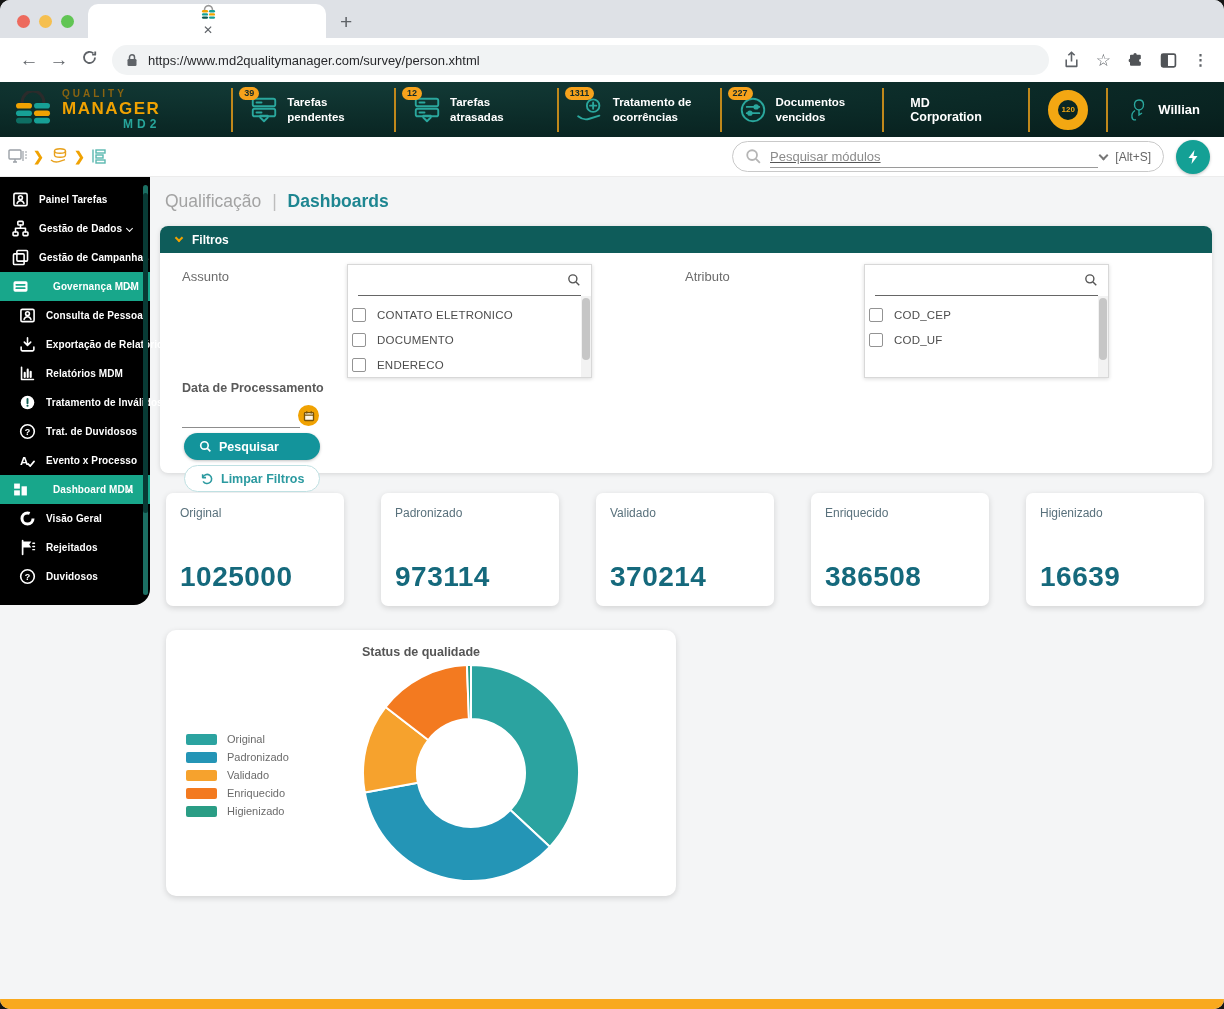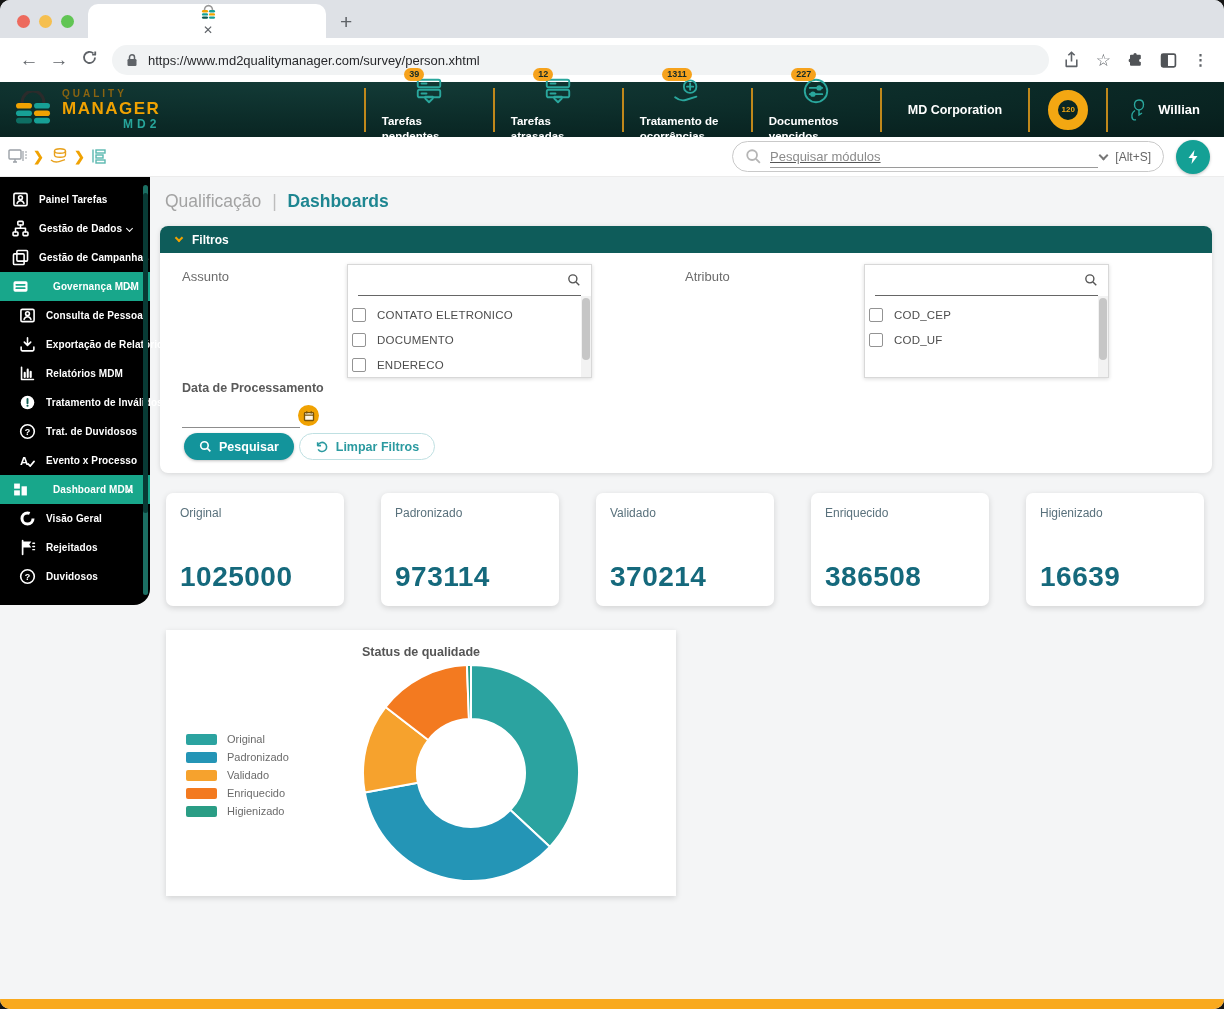--- a/index.html
+++ b/index.html
@@ -26,21 +26,21 @@
 
   
   .app-header { height:55px; background:radial-gradient(ellipse at 28% 0%, #133b37 0%, #0b2a27 55%, #071d1b 100%); display:flex; align-items:center; padding:0 14px 0 12px; }
   .logo { display:flex; align-items:center; gap:8px; width:225px; }
   .logo-txt { line-height:1; }
   .logo-q { font-size:10px; letter-spacing:3px; color:#8a6410; font-weight:700; }
   .logo-m { font-size:17px; letter-spacing:1.5px; color:#f0a202; font-weight:700; margin-top:1px; }
   .logo-md2 { font-size:12px; letter-spacing:4px; color:#27a59b; font-weight:700; text-align:right; margin-top:1px; }
   .hdr-nav { display:flex; align-items:center; margin-left:auto; }
   .hsep { width:2px; height:44px; background:#c0881b; }
-  .hnav-item { display:flex; align-items:center; gap:8px; padding:0 16px; cursor:pointer;flex-direction:column; }
+  .hnav-item { display:flex; align-items:center; gap:8px; padding:0 16px; cursor:pointer; }
   .hicon { position:relative; width:30px; height:30px; color:#2aa79d; }
   .hbadge { position:absolute; top:-8px; left:-10px; background:#f6a21c; color:#142a28; font-size:9px; font-weight:700; border-radius:8px; padding:1.5px 5px; }
   .hlabel { color:#fff; font-size:11.5px; font-weight:700; line-height:1.3; max-width:95px; }
   .hcompany { color:#fff; font-size:12.5px; font-weight:700; padding:0 26px; cursor:pointer; }
   .hring-wrap { padding:0 18px; cursor:pointer; }
   .hring { width:40px; height:40px; border-radius:50%; border:10px solid #f3a712; display:flex; align-items:center; justify-content:center; }
   .hring span { font-size:8px; font-weight:700; color:#f3a712; }
   .huser { display:flex; align-items:center; gap:8px; padding:0 10px 0 20px; cursor:pointer; }
   .huser-name { color:#fff; font-size:13px; font-weight:700; }
 
@@ -87,33 +87,33 @@
   .msearch input { flex:1; border:none; outline:none; font-size:12px; color:#444; background:transparent; font-family:"Liberation Sans",sans-serif; }
   .mlist { position:relative; height:83px; overflow:hidden; padding:6px 0 0 4px; }
   .moption { display:flex; align-items:center; height:25px; cursor:pointer; }
   .mcheck { width:14px; height:14px; border:1.5px solid #939393; border-radius:2px; background:#fff; flex:0 0 auto; }
   .molabel { font-size:11.5px; color:#4d4d4d; margin-left:11px; letter-spacing:.2px; white-space:nowrap; }
   .mscroll { position:absolute; right:0; top:0; bottom:0; width:10px; background:#f2f2f2; }
   .mthumb { position:absolute; top:2px; right:1px; width:8px; height:62px; background:#c6c6c6; border-radius:4px; }
   .date-row { position:absolute; left:22px; top:152px; display:flex; align-items:flex-end; }
   .date-input { width:118px; border:none; border-bottom:1.5px solid #8d8d8d; outline:none; height:20px; background:transparent; }
   .calbtn { width:21px; height:21px; border-radius:50%; background:#f0a202; display:flex; align-items:center; justify-content:center; margin:0 0 2px -2px; cursor:pointer; position:relative; z-index:1; }
-  .btn-row { position:absolute; left:24px; top:180px; display:flex; gap:5px; }
+  .btn-row { position:absolute; left:24px; top:180px; display:flex; gap:5px;flex-direction:column; }
   .btn { height:27px; border-radius:16px; display:flex; align-items:center; gap:7px; font-size:12.5px; font-weight:700; padding:0 15px; cursor:pointer; }
   .btn-primary { background:#13949b; color:#fff; box-shadow:0 1px 3px rgba(0,0,0,.25); }
   .btn-ghost { background:#fff; color:#2b9aa0; border:1.5px solid #bfe0e2; }
 
   
   .cards-row { display:flex; gap:37px; margin:20px 0 0 6px; }
   .stat-card { width:178px; height:113px; background:#fff; border-radius:7px; box-shadow:0 2px 6px rgba(0,0,0,.14); padding:13px 14px; display:flex; flex-direction:column; justify-content:space-between; }
   .stat-label { font-size:12px; color:#59717c; }
   .stat-value { font-size:28px; font-weight:700; color:#15697c; letter-spacing:.5px; }
 
   
-  .chart-card { position:relative; width:510px; height:266px; background:#fff; border-radius:0; box-shadow:0 2px 6px rgba(0,0,0,.14); margin:24px 0 0 6px; }
+  .chart-card { position:relative; width:510px; height:266px; background:#fff; border-radius:10px; box-shadow:0 2px 6px rgba(0,0,0,.14); margin:24px 0 0 6px; }
   .chart-title { text-align:center; padding-top:15px; font-size:12.5px; font-weight:700; color:#555; }
   .legend { position:absolute; left:20px; top:100px; }
   .legend-row { display:flex; align-items:center; height:18px; }
   .legend-swatch { width:31px; height:11px; border-radius:2px; flex:0 0 auto; }
   .legend-label { font-size:11px; color:#6b6b6b; margin-left:10px; }
   .donut { position:absolute; left:193px; top:31px; }
 
   .bottom-bar { height:10px; background:#f9a91e; }
 </style>
 </head>

